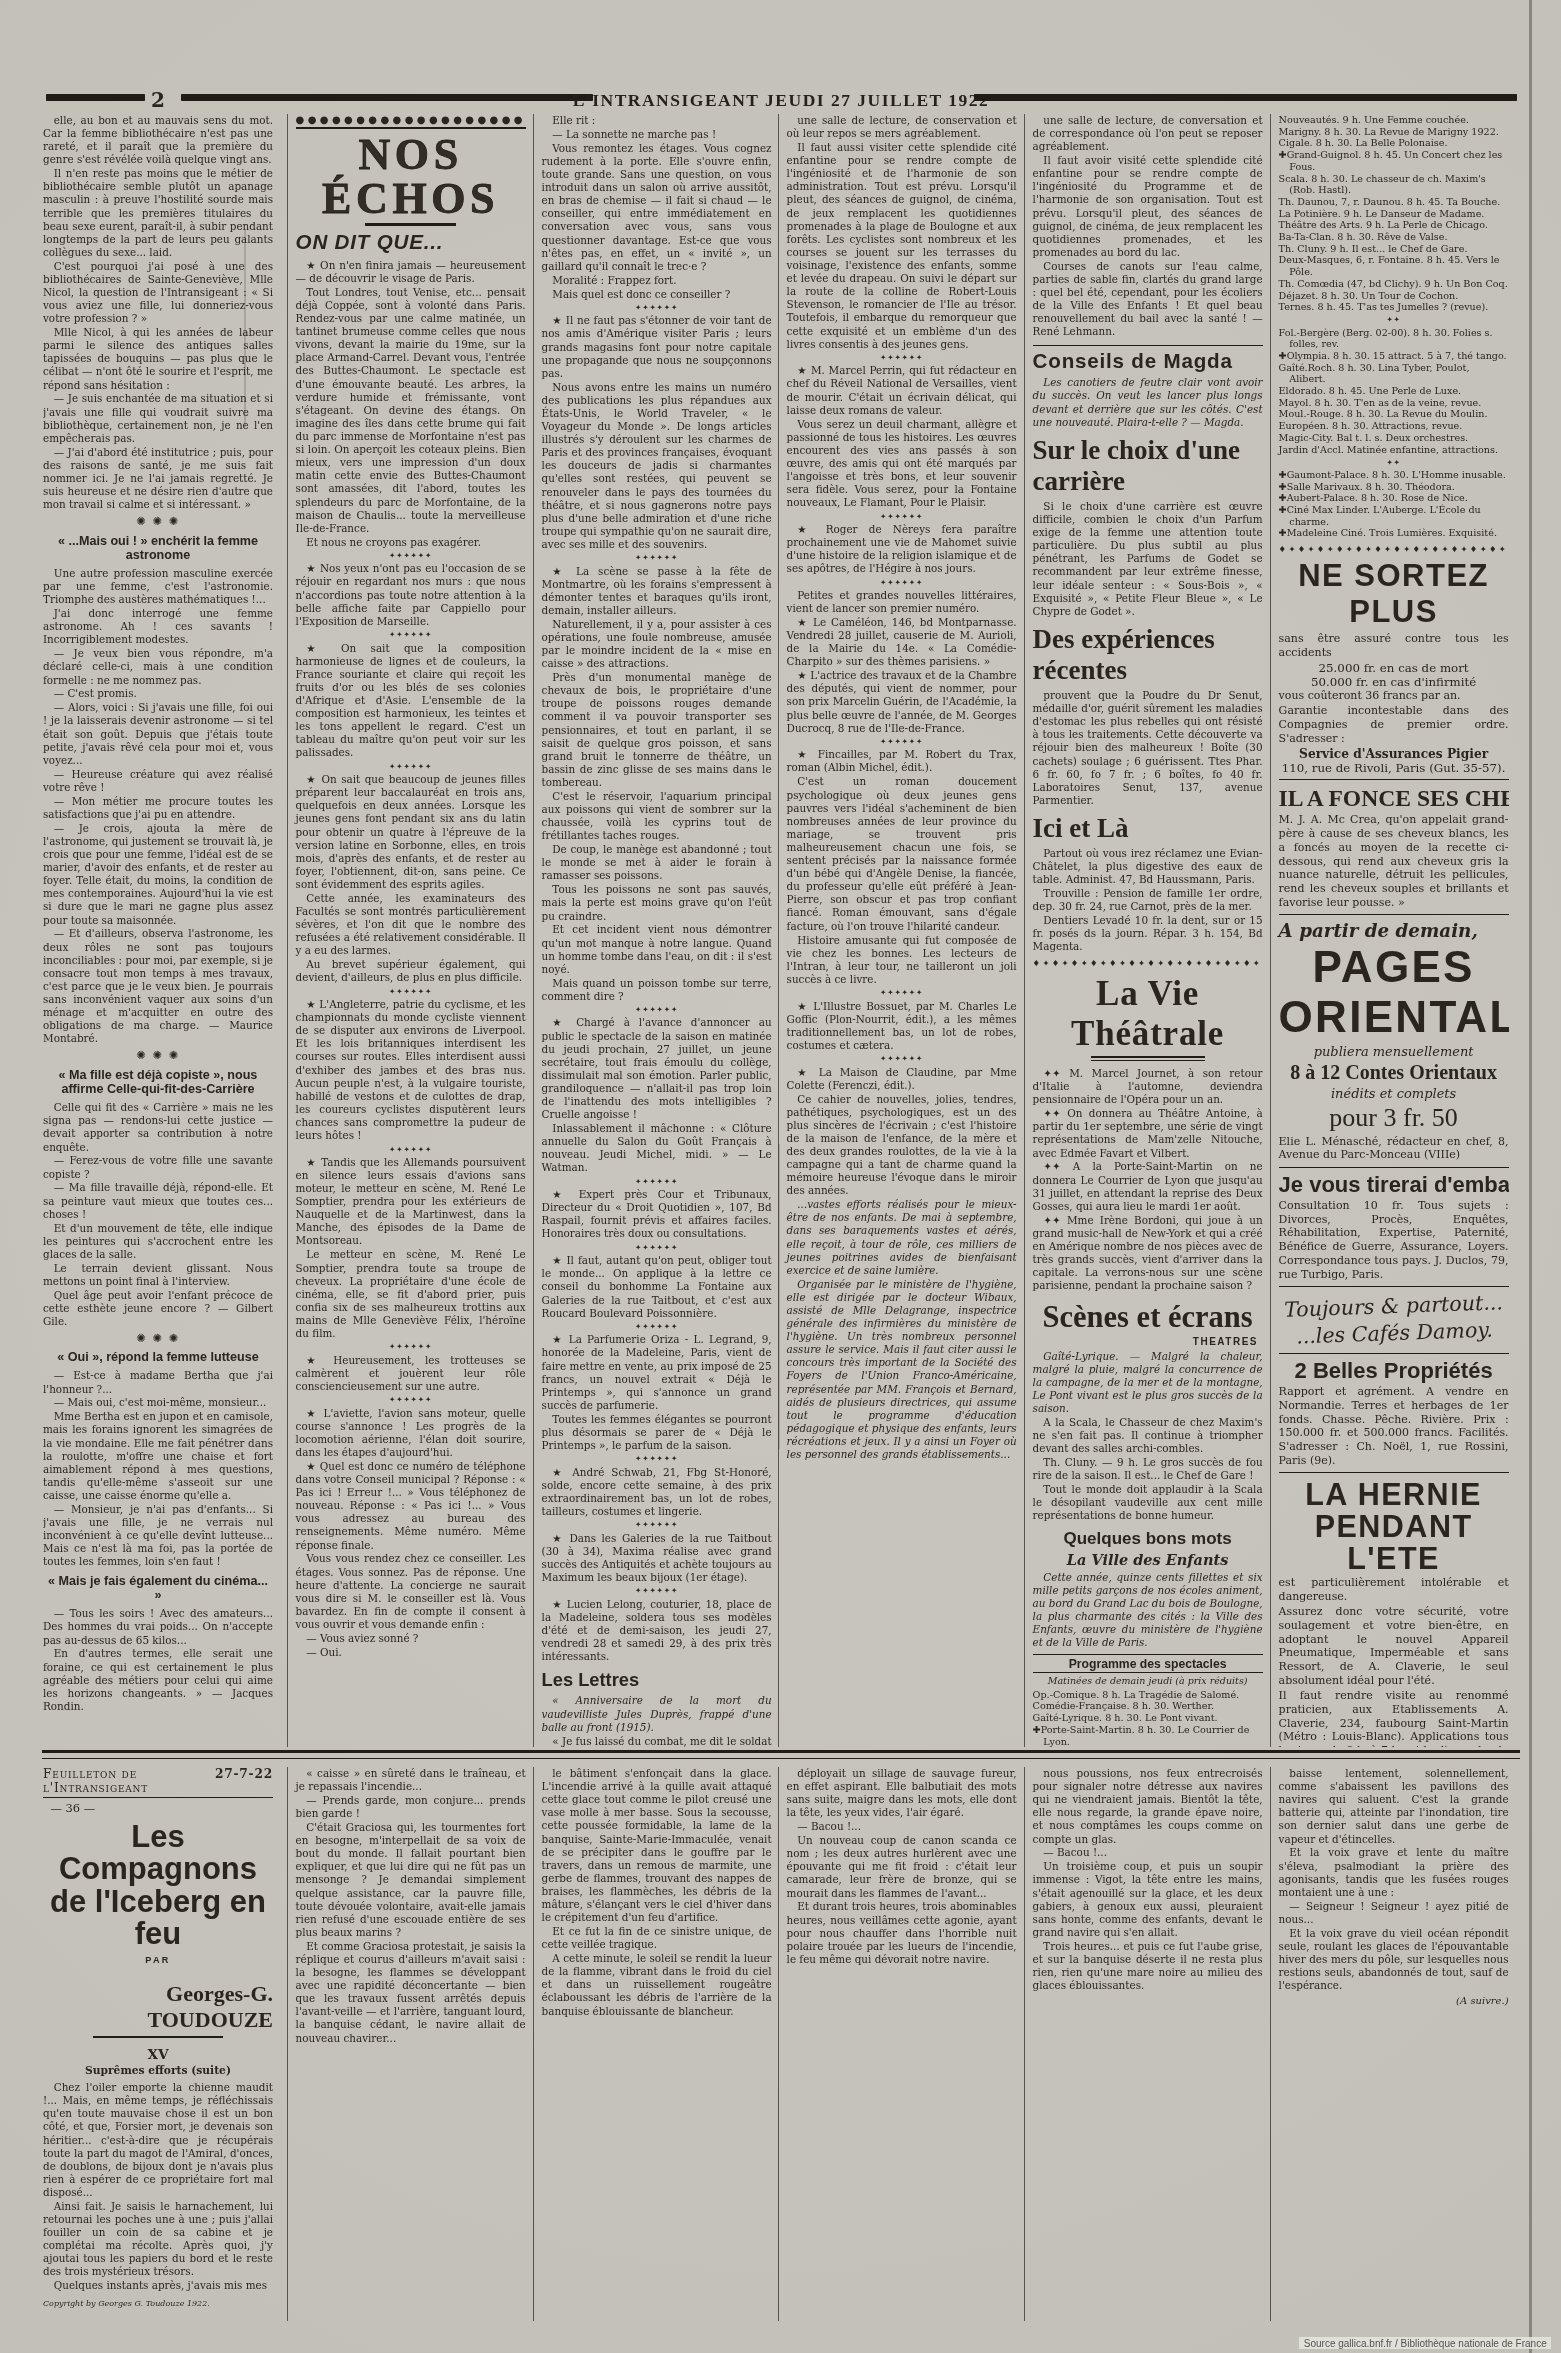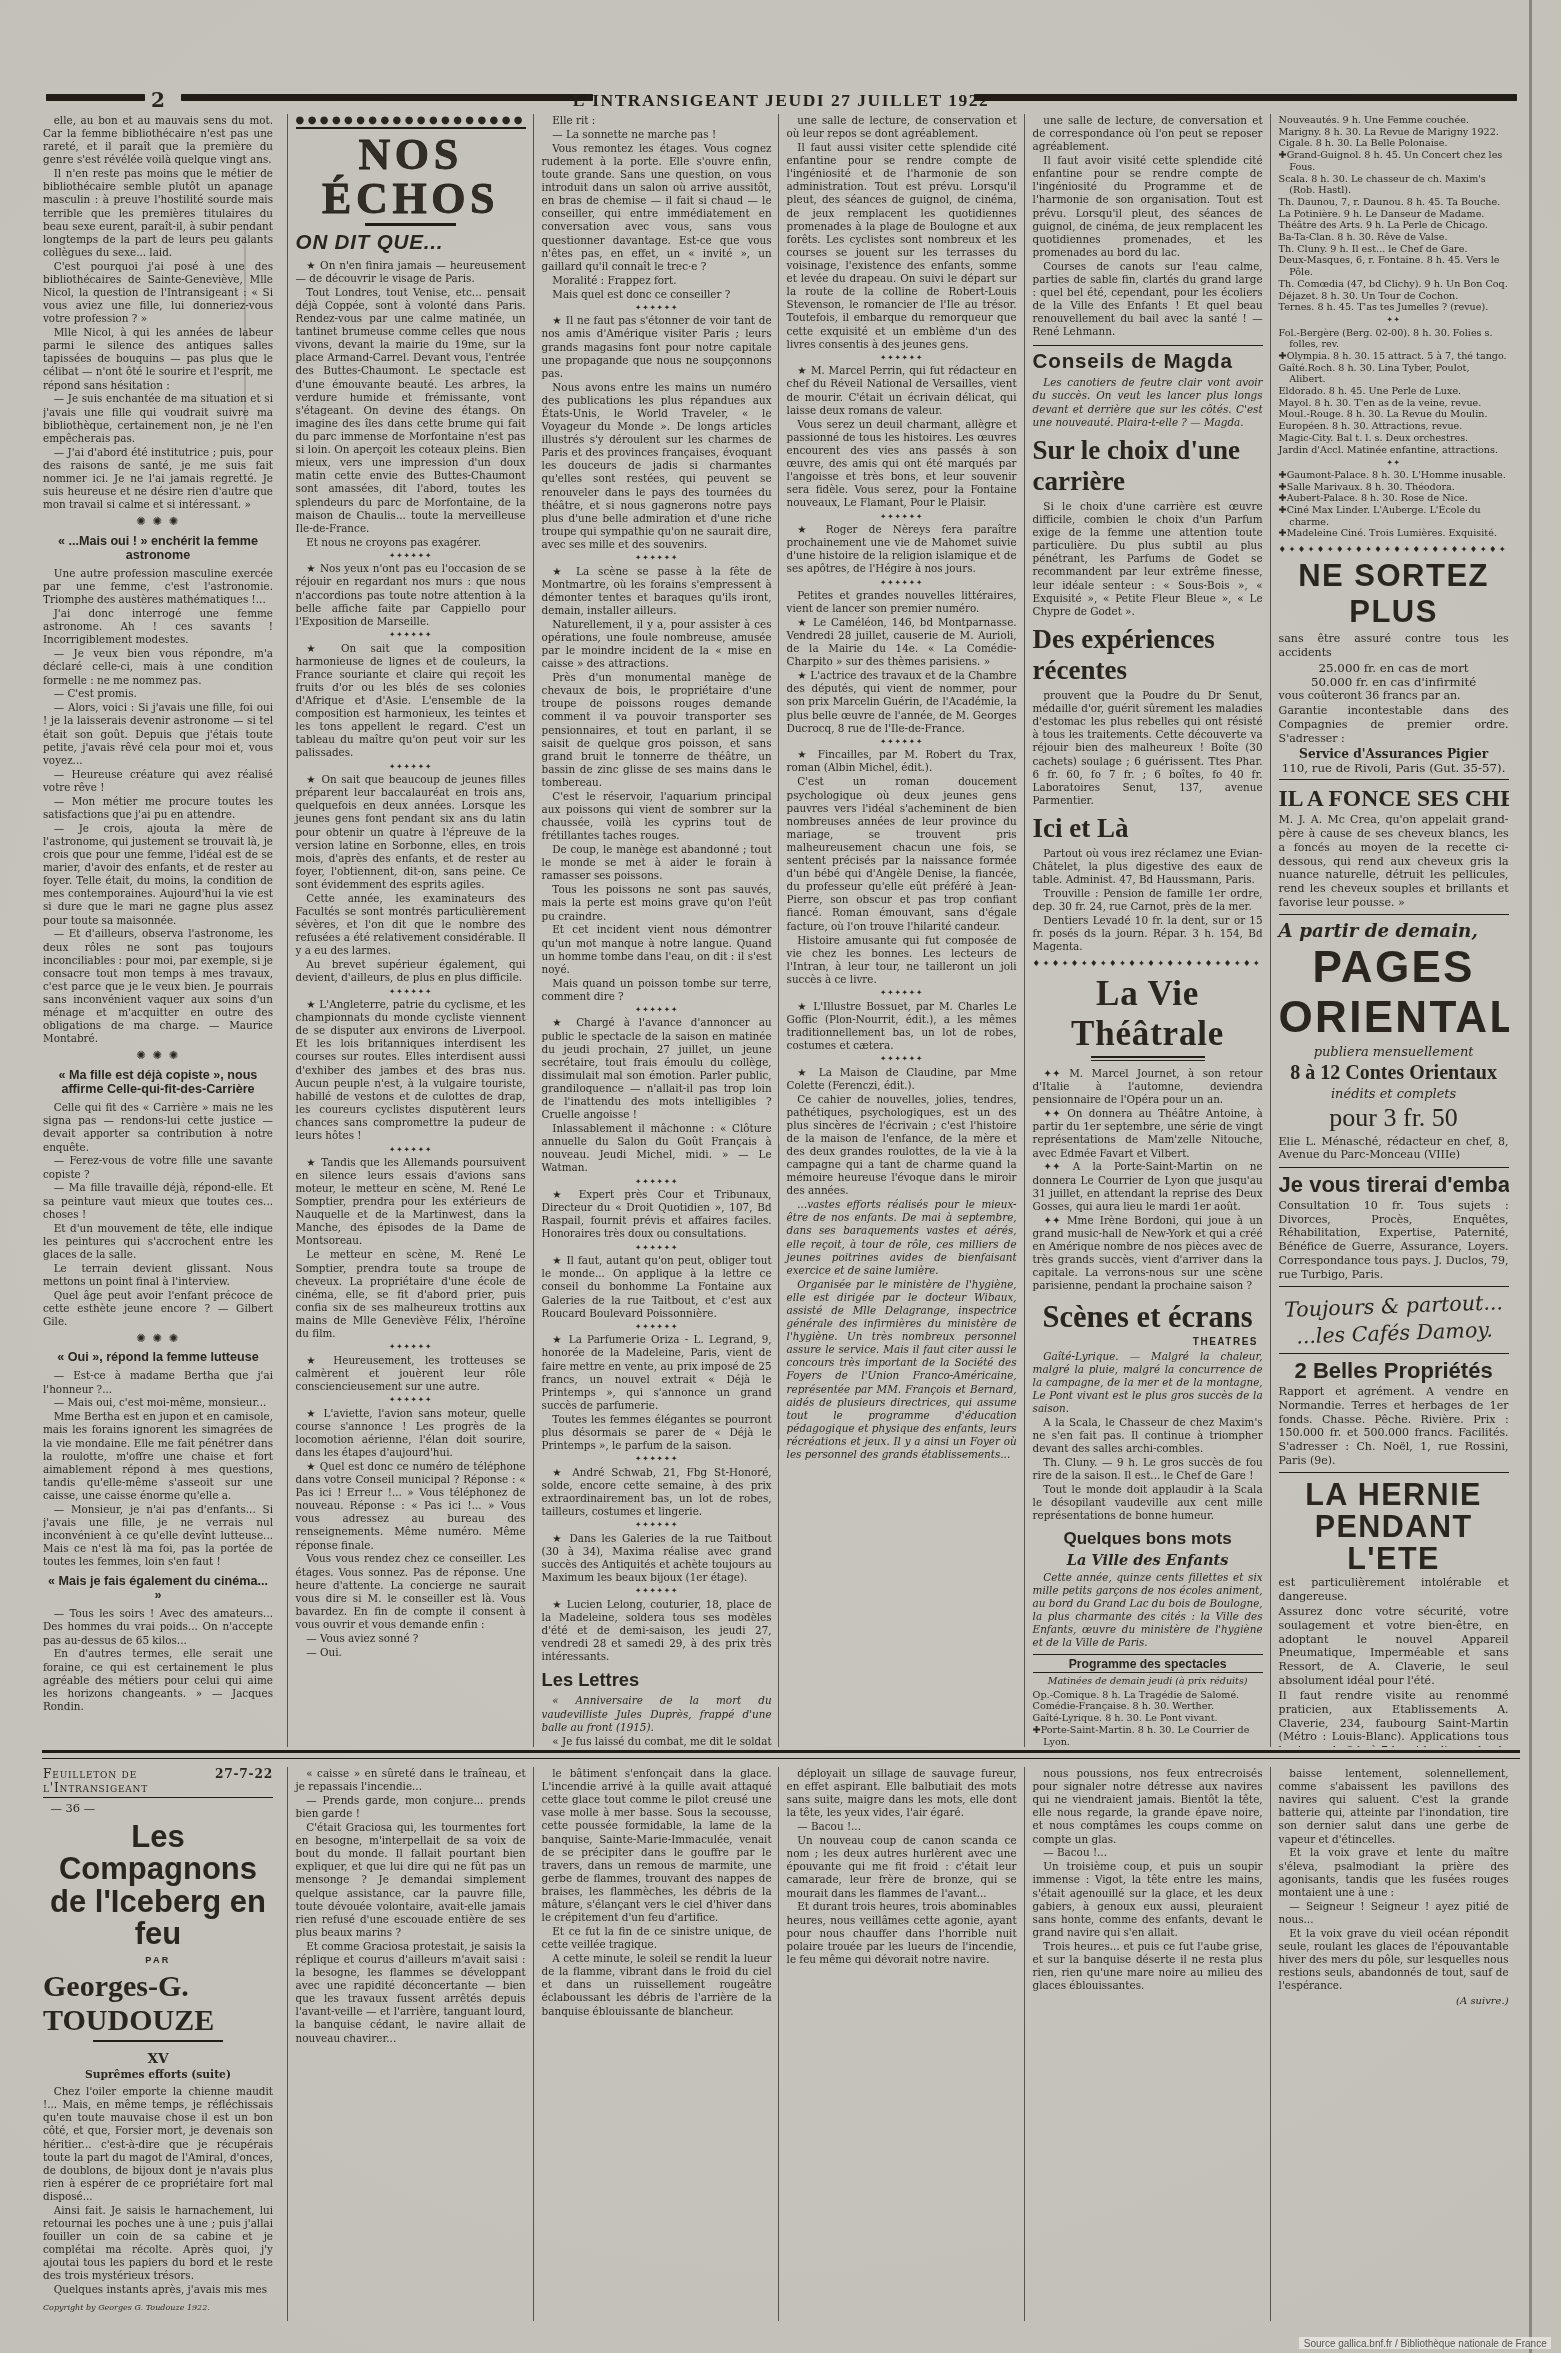--- a/index.html
+++ b/index.html
@@ -58,21 +58,21 @@
   .s-ad-price{font-family:"Liberation Serif",serif;font-weight:normal;font-size:26px;text-align:center;margin:1.5px 0;}
   .s-script-ad{font-family:"DejaVu Serif",serif;font-style:italic;font-size:20.6px;text-align:center;transform:rotate(-2deg);margin:6.1px 0;line-height:1.3;}
   .s-ad-title-hernie{font-family:"Liberation Sans",sans-serif;font-weight:bold;font-size:30.5px;text-align:center;letter-spacing:1.5px;line-height:1.05;margin:3px 0 2.3px 0;}
   .s-ad-title-vente{font-family:"Liberation Sans",sans-serif;font-weight:bold;font-size:22px;text-align:center;margin:2.3px 0 0.8px 0;white-space:nowrap;}
   
   .s-feu-head{font-size:12.2px;border-bottom:1.5px solid #211d16;padding-bottom:2.3px;margin-bottom:2.3px;font-variant:small-caps;letter-spacing:0.8px;}
   .s-feu-head .rt{float:right;font-weight:bold;font-variant:normal;}
   .s-feu-num{text-align:left;font-size:11.4px;margin:1.5px 0 6.1px 7.6px;}
   .s-feu-title{font-family:"Liberation Sans",sans-serif;font-weight:bold;font-size:31px;line-height:1.05;text-align:center;margin:3px 0 4.6px 0;}
   .s-feu-par{font-family:"Liberation Sans",sans-serif;font-weight:bold;font-size:9.1px;text-align:center;letter-spacing:2.3px;margin:1.5px 0;}
-  .s-feu-author{font-family:"Liberation Serif",serif;font-weight:bold;font-size:30px;text-align:left;margin:4px 0 3px 0;}
+  .s-feu-author{font-family:"Liberation Serif",serif;font-weight:bold;font-size:22px;text-align:right;margin:16px 0 3px 0;}
   .s-feu-auth-rule{width:130px;margin:1.5px auto 7.6px auto;border-top:2.3px solid #211d16;}
   .s-feu-chap{font-weight:bold;font-size:13.7px;text-align:center;margin:4.6px 0 1.5px 0;}
   .s-feu-chap-sub{font-weight:bold;font-size:10.7px;text-align:center;margin:0 0 4.6px 0;}
   .s-copyright{font-size:8px;font-style:italic;margin-top:6.1px;}
   .s-fin{font-size:10px;text-align:right;font-style:italic;margin-top:3px;}
   
   #footer-src{position:absolute;right:10.7px;bottom:4.6px;font-family:"Liberation Sans",sans-serif;font-size:10px;color:#55534d;background:rgba(230,229,224,.85);padding:0.8px 4.6px;}
   #edge-r{position:absolute;top:0;right:30.5px;width:2.3px;height:100%;background:rgba(30,27,22,.35);}
 </style>
 </head>
@@ -189,21 +189,21 @@
       <div class="s-para">★ André Schwab, 21, Fbg St-Honoré, solde, encore cette semaine, à des prix extraordinairement bas, un lot de robes, tailleurs, costumes et lingerie.</div>
       <div class="s-divider-stars">✦✦✦✦✦✦</div>
       <div class="s-para">★ Dans les Galeries de la rue Taitbout (30 à 34), Maxima réalise avec grand succès des Antiquités et achète toujours au Maximum les beaux bijoux (1er étage).</div>
       <div class="s-divider-stars">✦✦✦✦✦✦</div>
       <div class="s-para">★ Lucien Lelong, couturier, 18, place de la Madeleine, soldera tous ses modèles d'été et de demi-saison, les jeudi 27, vendredi 28 et samedi 29, à des prix très intéressants.</div>
       <div class="s-h-lettres">Les Lettres</div>
       <div class="s-para-italic">« Anniversaire de la mort du vaudevilliste Jules Duprès, frappé d'une balle au front (1915).</div>
       <div class="s-para">« Je fus laissé du combat, me dit le soldat ; médecin, maître de forges, dit M. François de Curel, de l'Académie française, dans un préface de l'Âme en folie (Crès, édit.). »</div>
     </div>
   <div class="col rule" style="left:778px;">
-      <div class="s-para">une salle de lecture, de conservation et où leur repos se dont agréablement.</div>
+      <div class="s-para">une salle de lecture, de conservation et où leur repos se mers agréablement.</div>
       <div class="s-para">Il faut aussi visiter cette splendide cité enfantine pour se rendre compte de l'ingéniosité et de l'harmonie de son administration. Tout est prévu. Lorsqu'il pleut, des séances de guignol, de cinéma, de jeux remplacent les quotidiennes promenades à la plage de Boulogne et aux forêts. Les cyclistes sont nombreux et les courses se jouent sur les terrasses du voisinage, l'existence des enfants, somme et levée du drapeau. On suivi le départ sur la route de la colline de Robert-Louis Stevenson, le romancier de l'Ile au trésor. Toutefois, il embarque du remorqueur que cette exquisité et un emblème d'un des livres consentis à des jeunes gens.</div>
       <div class="s-divider-stars">✦✦✦✦✦✦</div>
       <div class="s-para">★ M. Marcel Perrin, qui fut rédacteur en chef du Réveil National de Versailles, vient de mourir. C'était un écrivain délicat, qui laisse deux romans de valeur.</div>
       <div class="s-para">Vous serez un deuil charmant, allègre et passionné de tous les histoires. Les œuvres encourent des vies ans passés à son œuvre, des amis qui ont été marqués par l'angoisse et très bons, et leur souvenir sera fidèle. Vous serez, pour la Fontaine nouveaux, Le Flamant, Pour le Plaisir.</div>
       <div class="s-divider-stars">✦✦✦✦✦✦</div>
       <div class="s-para">★ Roger de Nèreys fera paraître prochainement une vie de Mahomet suivie d'une histoire de la religion islamique et de ses apôtres, de l'Hégire à nos jours.</div>
       <div class="s-divider-stars">✦✦✦✦✦✦</div>
       <div class="s-para">Petites et grandes nouvelles littéraires, vient de lancer son premier numéro.</div>
       <div class="s-para">★ Le Caméléon, 146, bd Montparnasse. Vendredi 28 juillet, causerie de M. Aurioli, de la Mairie du 14e. « La Comédie-Charpito » sur des thèmes parisiens. »</div>
       <div class="s-para">★ L'actrice des travaux et de la Chambre des députés, qui vient de nommer, pour son prix Marcelin Guérin, de l'Académie, la plus belle œuvre de l'année, de M. Georges Ducrocq, 8 rue de l'Ile-de-France.</div>

